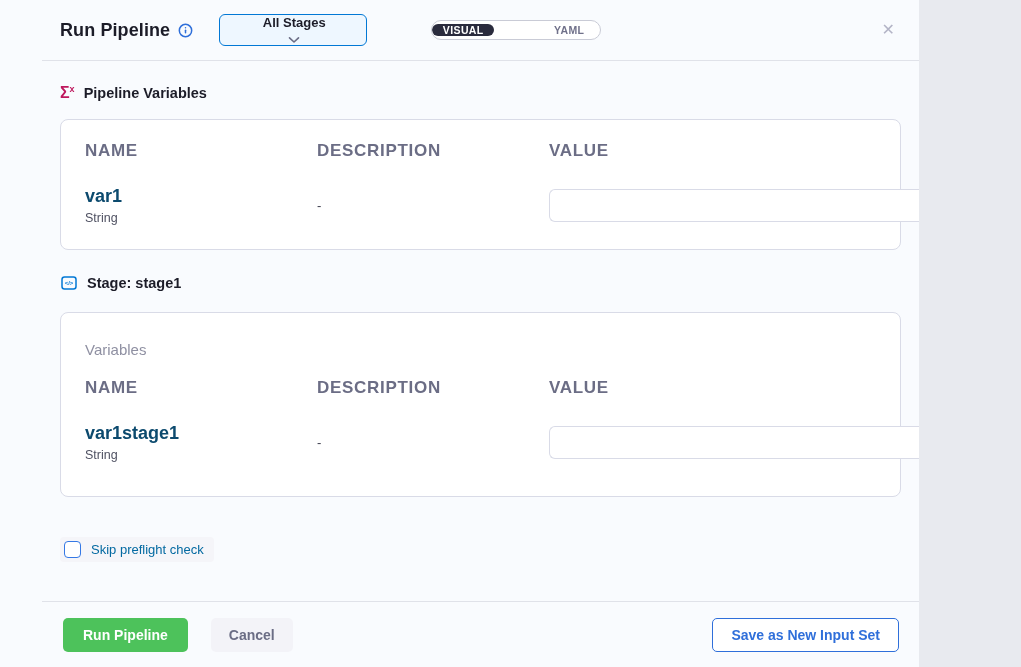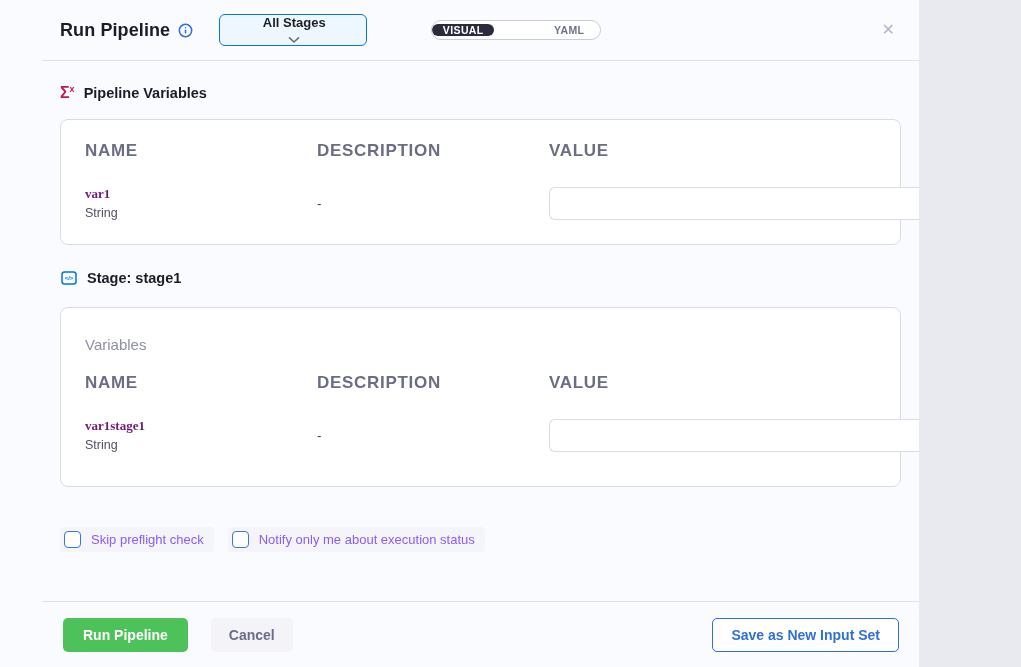--- a/index.html
+++ b/index.html
@@ -45,21 +45,21 @@
   .card {
     margin-top:18px; background:#ffffff; border:1px solid #d9dbe7; border-radius:8px;
     padding:21px 24px 24px 24px;
   }
   .card-title { font-size:15px; color:#8f90a2; margin-bottom:20px; margin-top:7px; }
   .var-grid { display:grid; grid-template-columns:232px 232px 1fr; align-items:center; }
   .col-h {
     font-size:17px; font-weight:bold; letter-spacing:0.7px; color:#6b6d85;
   }
   .hdr-row { margin-bottom:25px; }
-  .cell-name .nm { font-size:13px; font-weight:bold; color:#701a75;font-family:Liberation Serif, serif; }
+  .cell-name .nm { font-size:18px; font-weight:bold; color:#0c4a6e; }
   .cell-name .tp { font-size:12.5px; color:#4f5162; margin-top:4px; }
   .cell-desc { font-size:13px; color:#3c3d4c; }
   .value-group { display:flex; width:408px; height:33px; }
   .value-group input {
     flex:1; height:33px; border:1px solid #d9dbe7; border-right:none;
     border-radius:6px 0 0 6px; padding:0 10px; font-size:13px; color:#1c1c28;
     background:#ffffff; outline:none; font-family:"Liberation Sans", sans-serif;
   }
   .pin-btn {
     width:26px; height:33px; border:1px solid #d9dbe7; border-radius:0 6px 6px 0;
@@ -68,21 +68,21 @@
   
   .options { display:flex; gap:14px; margin-top:40px; }
   .opt {
     display:flex; align-items:center; background:#f5f5f9; border-radius:4px;
     padding:4px 10px 4px 4px; cursor:pointer;
   }
   .opt input {
     appearance:none; -webkit-appearance:none; width:17px; height:17px;
     border:1.5px solid #3578e5; border-radius:4px; background:#ffffff; margin:0; cursor:pointer;
   }
-  .opt .lbl { font-size:13px; color:#8b5cf6; margin-left:10px; }
+  .opt .lbl { font-size:13px; color:#0369a1; margin-left:10px; }
   
   .ftr {
     flex:0 0 66px; border-top:1px solid #e0e2e9; display:flex; align-items:center;
     padding:0 20px 0 21px; background:#f9fbfe;
   }
   .btn { height:34px; border-radius:5px; font-family:"Liberation Sans", sans-serif;
     font-size:14px; font-weight:bold; cursor:pointer; }
   .btn-run { background:#4dc25b; color:#ffffff; border:none; padding:0 20px; }
   .btn-cancel { background:#f3f3f8; color:#6b6d85; border:none; padding:0 18px; margin-left:23px; }
   .btn-save {
@@ -189,24 +189,20 @@
           </span>
         </div>
       </div>
     </div>
 
     <div class="options">
       <label class="opt">
         <input type="checkbox" style="">
         <span class="lbl">Skip preflight check</span>
       </label>
-      <label class="opt">
-        <input type="checkbox" style="">
-        <span class="lbl">Notify only me about execution status</span>
-      </label>
     </div>
 
   </div>
 
   <div class="ftr">
     <button class="btn btn-run">Run Pipeline</button>
     <button class="btn btn-cancel">Cancel</button>
     <button class="btn btn-save">Save as New Input Set</button>
   </div>
 

